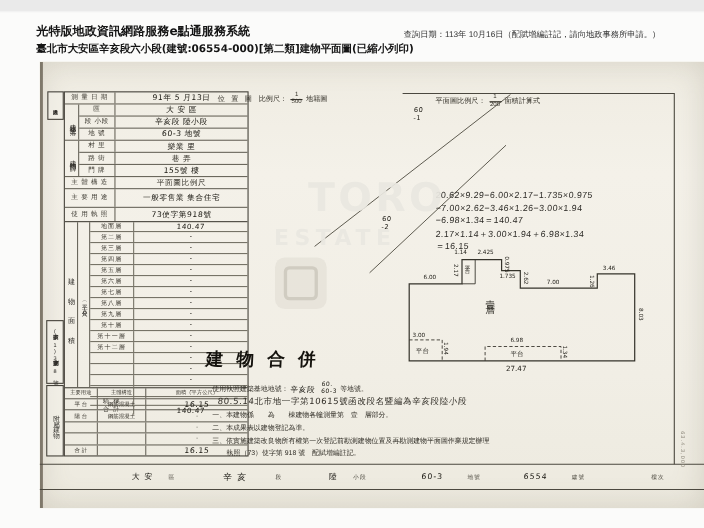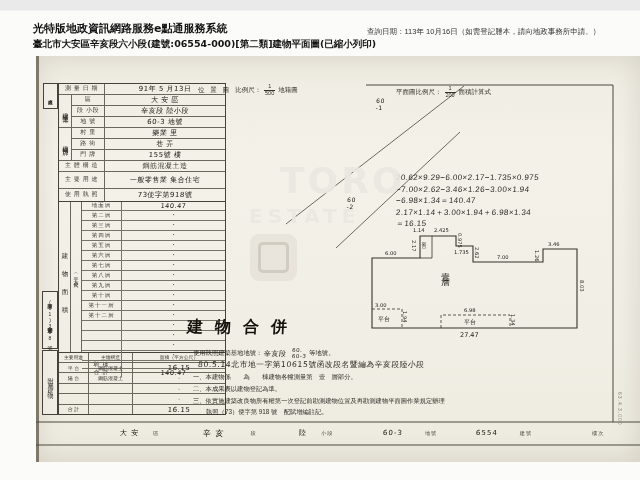--- a/index.html
+++ b/index.html
@@ -104,21 +104,21 @@
   .fitem{position:absolute;z-index:6;display:flex;align-items:center;top:369px;height:16px;}
   .fhw{font-family:"DejaVu Sans",sans-serif;font-size:7px;color:#17150f;transform:skewX(-4deg);letter-spacing:1px;}
   .fp{font-size:5.2px;color:#4d4a40;margin-left:14px;letter-spacing:1px;}
   .pcode{position:absolute;left:581px;top:336px;writing-mode:vertical-rl;font-size:5px;color:#8b8679;z-index:5;letter-spacing:1px;}
 </style>
 </head>
 <body>
 
 <div class="topstrip"></div>
 <div class="app-title">光特版地政資訊網路服務e點通服務系統</div>
-<div class="query-date">查詢日期：113年 10月16日（如需登記謄本，請向地政事務所申請。）</div>
+<div class="query-date">查詢日期：113年 10月16日（配賦增編註記，請向地政事務所申請。）</div>
 <div class="doc-title">臺北市大安區辛亥段六小段(建號:06554-000)[第二類]建物平面圖(已縮小列印)</div>
 
 <div class="scan">
 
 
   <svg class="lines" width="604" height="404" viewBox="0 0 604 404">
 
     <path d="M330,29 H577 V366" fill="none" stroke="#4b483f" stroke-width="1"></path>
 
     <path d="M0,366 H604 M0,389 H604" fill="none" stroke="#4b483f" stroke-width="1"></path>
@@ -169,21 +169,21 @@
             <div class="cell val lab">巷 弄</div>
           </div>
           <div class="row">
             <div class="cell lab w33">門 牌</div>
             <div class="cell val hw">155號 樓</div>
           </div>
         </div>
       </div>
       <div class="row">
         <div class="cell lab w46">主 體 構 造</div>
-        <div class="cell val lab">鋼筋混凝土造</div>
+        <div class="cell val lab">平面圖比例尺</div>
       </div>
       <div class="row r-usage">
         <div class="cell lab w46">主 要 用 途</div>
         <div class="cell val hw usage2">一般零售業 集合住宅</div>
       </div>
       <div class="row r-lic">
         <div class="cell lab w46">使 用 執 照</div>
         <div class="cell val hw">73使字第918號</div>
       </div>
     </div>

